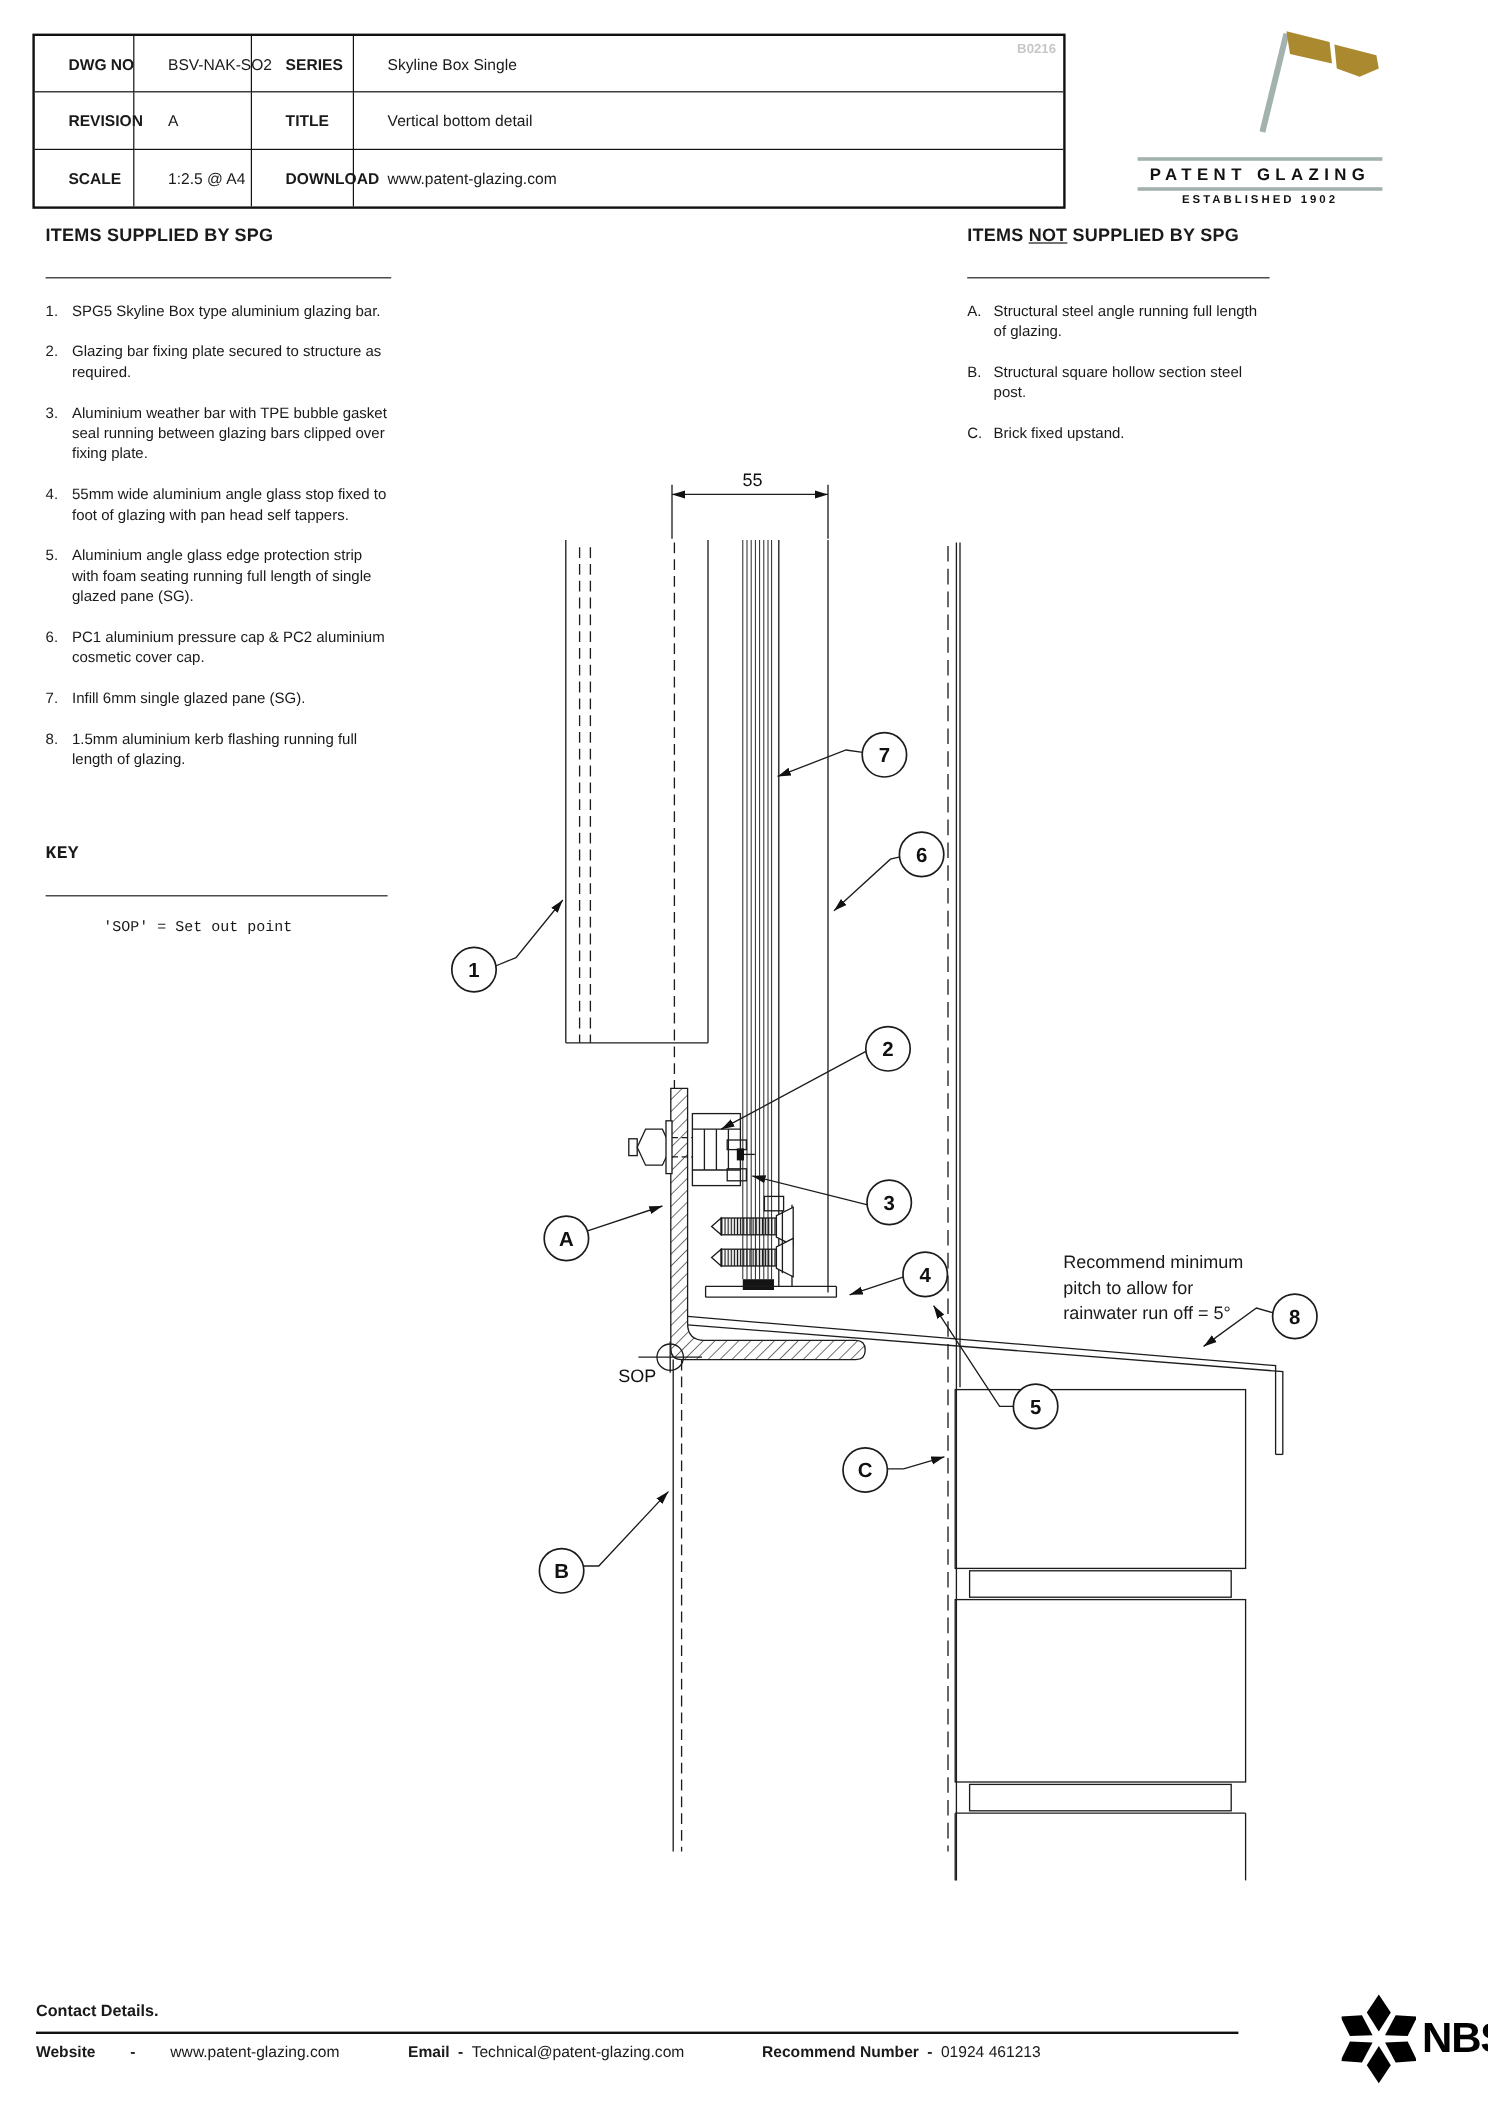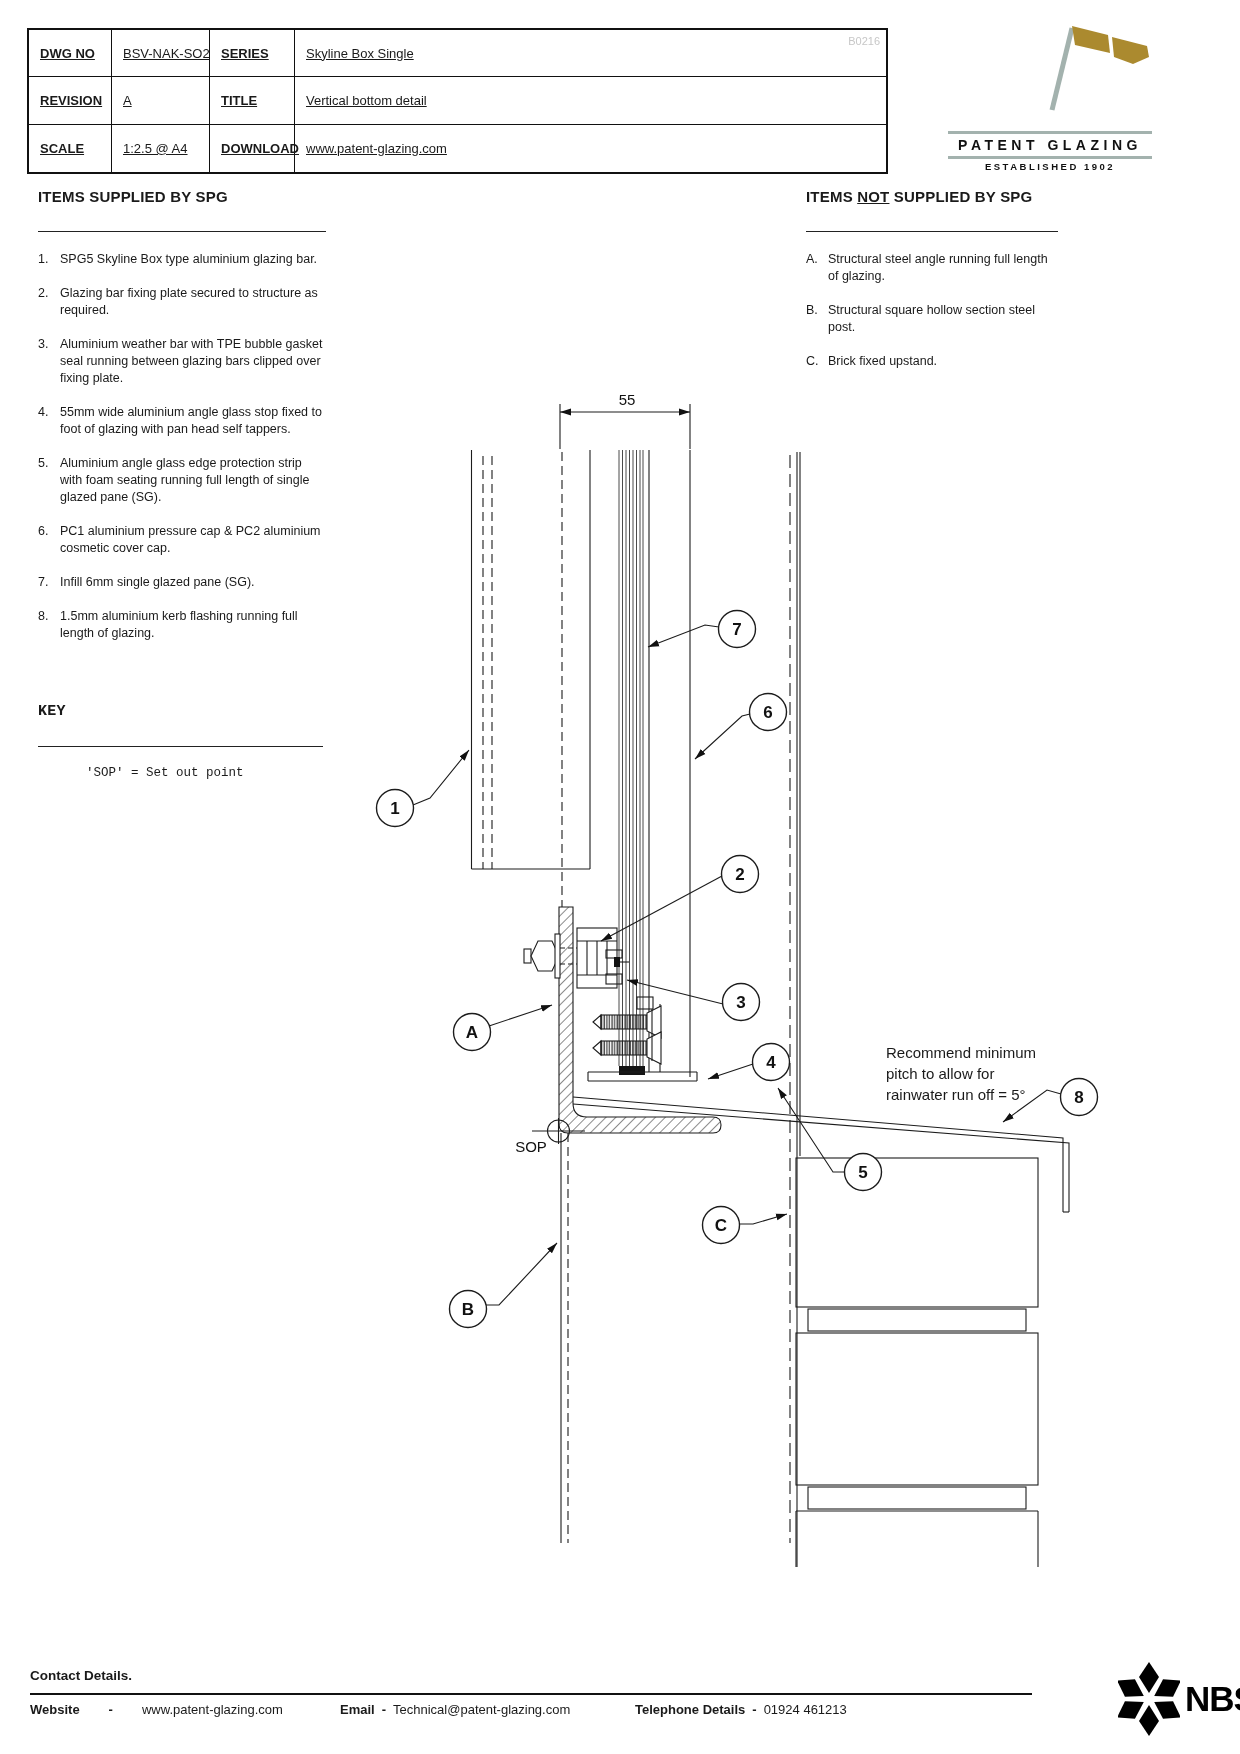--- a/index.html
+++ b/index.html
@@ -1,24 +1,24 @@
 <!DOCTYPE html>
 <html><head>
 <meta charset="utf-8">
 <style>
   html,body{margin:0;padding:0;background:#ffffff;}
   body{width:1240px;height:1754px;position:relative;font-family:"Liberation Sans",sans-serif;color:#1a1a1a;overflow:hidden;}
 
   
   .title-block{position:absolute;left:27px;top:28px;width:857px;height:142px;border:2px solid #111;display:grid;grid-template-columns:83px 98px 85px 1fr;grid-template-rows:1fr 1fr 1fr;}
-  .tb-cell{border-right:1px solid #111;border-bottom:1px solid #111;display:flex;align-items:center;padding-left:11px;font-size:13px;white-space:nowrap;text-decoration:underline;}
+  .tb-cell{border-right:1px solid #111;border-bottom:1px solid #111;display:flex;align-items:center;padding-left:28px;font-size:13px;white-space:nowrap;}
   .tb-cell.last-col{border-right:none;}
   .tb-cell.last-row{border-bottom:none;}
   .tb-label{font-weight:bold;}
-  .watermark{position:absolute;right:6px;top:5px;font-size:11px;color:#c7c7c7;font-weight:normal;padding-left:42px;}
+  .watermark{position:absolute;right:6px;top:5px;font-size:11px;color:#c7c7c7;font-weight:bold;padding-left:42px;}
 
   
   .logo{position:absolute;left:925px;top:20px;width:260px;height:150px;}
   .logo svg{position:absolute;left:0;top:0;}
   .logo-name{position:absolute;left:0;top:48px;width:250px;text-align:center;font-family:"Liberation Serif",serif;font-weight:bold;font-size:52px;letter-spacing:1px;color:#111;line-height:1;}
   .logo-rule{position:absolute;left:23px;width:204px;height:3px;background:#a3b2ae;}
   .logo-sub{position:absolute;left:23px;top:117px;width:204px;text-align:center;font-size:14px;font-weight:bold;letter-spacing:4.5px;color:#111;white-space:nowrap;}
   .logo-est{position:absolute;left:23px;top:141px;width:204px;text-align:center;font-size:9.5px;font-weight:bold;letter-spacing:2.5px;color:#111;white-space:nowrap;}
 
   
@@ -321,21 +321,21 @@
     <span class="lbl">Website</span>
     <span class="lbl">-</span>
     <span>www.patent-glazing.com</span>
   </div>
   <div class="footer-item fi-email">
     <span class="lbl">Email</span>
     <span class="lbl">-</span>
     <span>Technical@patent-glazing.com</span>
   </div>
   <div class="footer-item">
-    <span class="lbl">Telephone Details</span>
+    <span class="lbl">Recommend Number</span>
     <span class="lbl">-</span>
     <span>01924 461213</span>
   </div>
 </div>
 
 <div class="nbs">
   <svg width="62" height="78" viewBox="0 0 62 78">
     <g fill="#000" transform="translate(31,39)">
       <path d="M0,-6 L-10,-22 L0,-37 L10,-22 Z"></path>
       <path d="M0,-6 L-10,-22 L0,-37 L10,-22 Z" transform="rotate(60)"></path>

